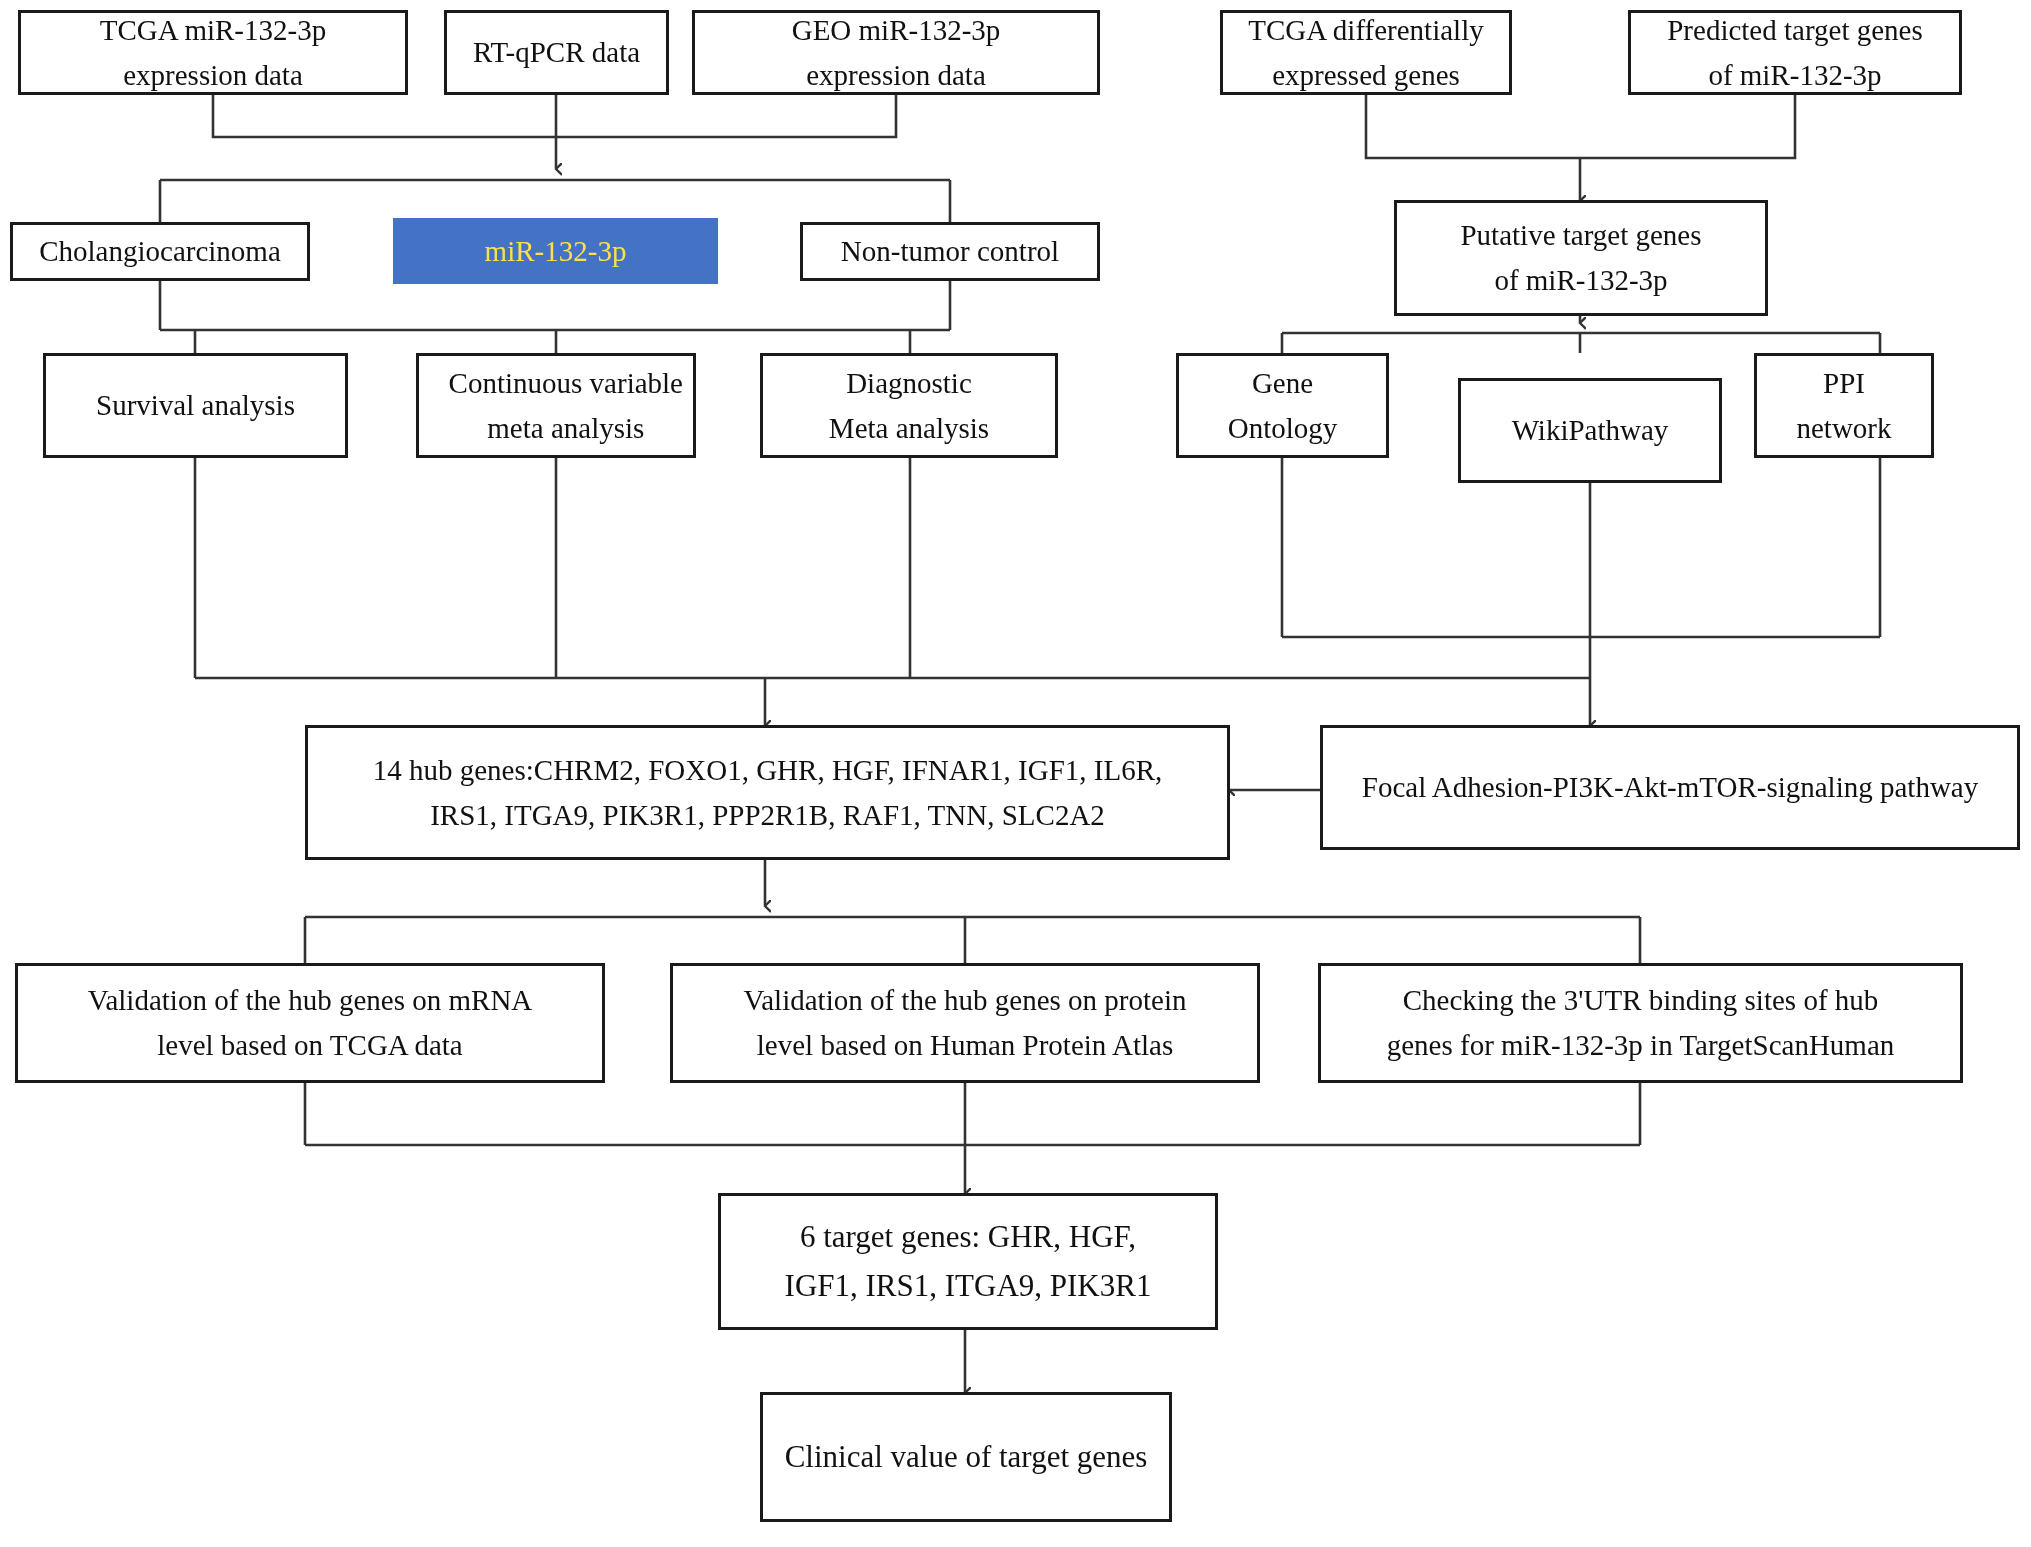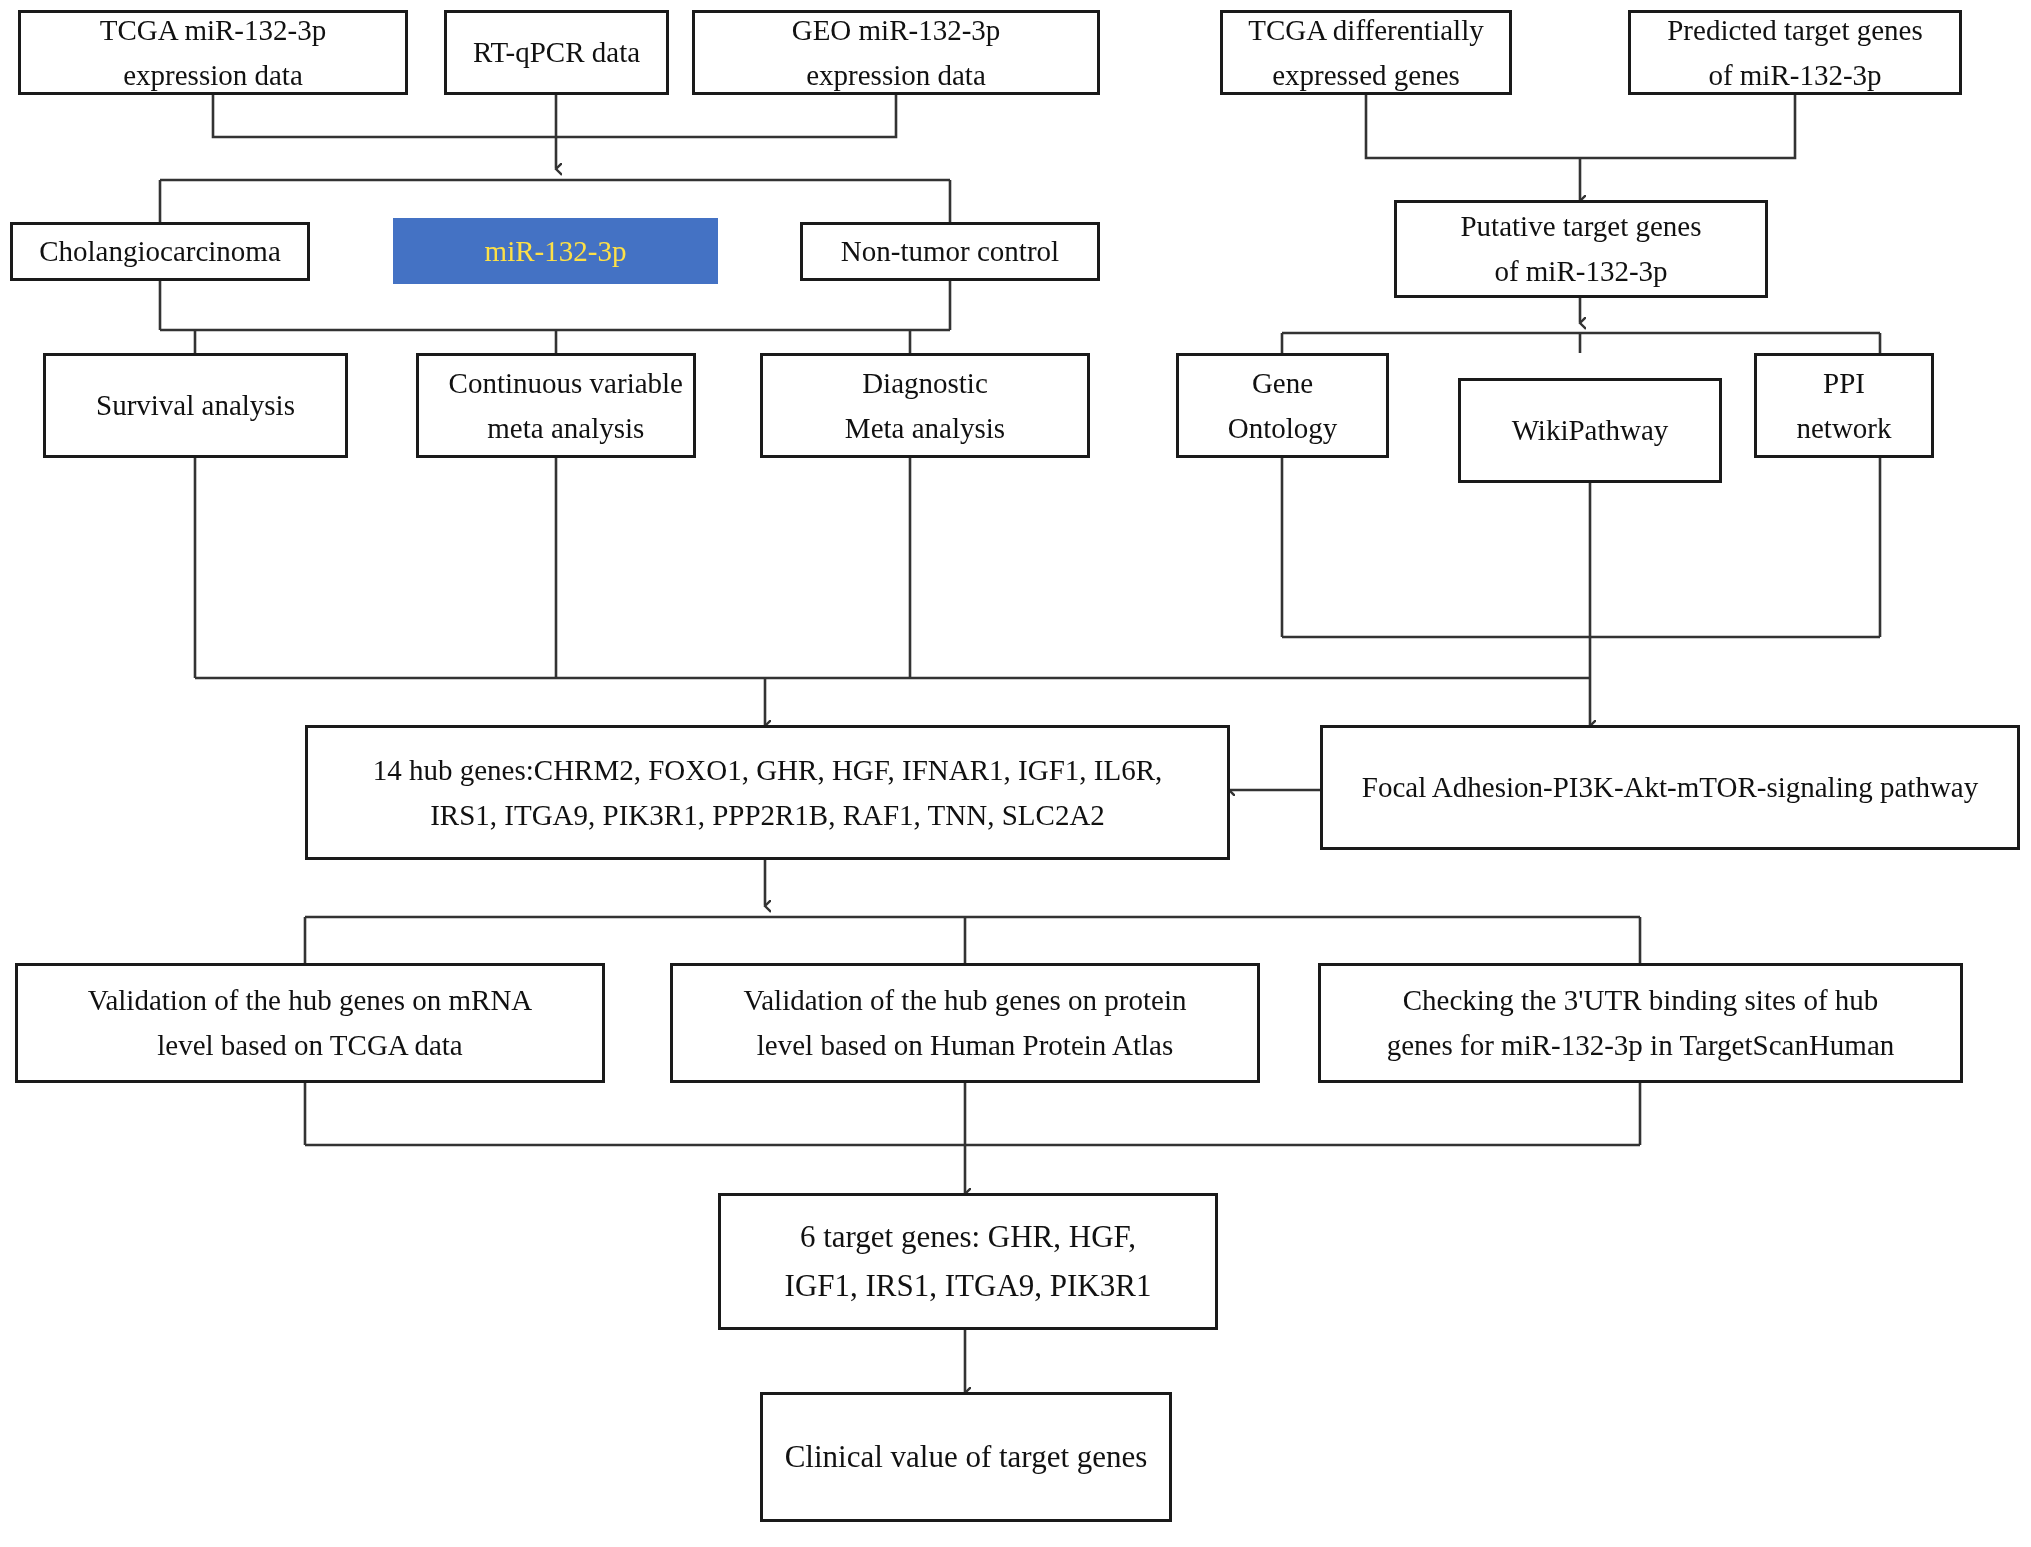--- a/index.html
+++ b/index.html
@@ -145,35 +145,35 @@
   </div>
 
   <div class="node accent" style="left:393px; top:218px; width:325px; height:66px; font-size:29px; background:#4472C4;">
     <span class="txt">miR-132-3p</span>
   </div>
 
   <div class="node" style="left:800px; top:222px; width:300px; height:59px; font-size:29px;">
     <span class="txt">Non-tumor control</span>
   </div>
 
-  <div class="node" style="left:1394px; top:200px; width:374px; height:98px; font-size:29px;">
+  <div class="node" style="left:1394px; top:200px; width:374px; height:116px; font-size:29px;">
     <span class="txt">Putative target genes
 of miR-132-3p</span>
   </div>
 
   <div class="node" style="left:43px; top:353px; width:305px; height:105px; font-size:29px;">
     <span class="txt">Survival analysis</span>
   </div>
 
   <div class="node" style="left:416px; top:353px; width:280px; height:105px; font-size:29px;justify-content:flex-end;">
     <span class="txt">Continuous variable
 meta analysis</span>
   </div>
 
-  <div class="node" style="left:760px; top:353px; width:330px; height:105px; font-size:29px;">
+  <div class="node" style="left:760px; top:353px; width:298px; height:105px; font-size:29px;">
     <span class="txt">Diagnostic
 Meta analysis</span>
   </div>
 
   <div class="node" style="left:1176px; top:353px; width:213px; height:105px; font-size:29px;">
     <span class="txt">Gene
 Ontology</span>
   </div>
 
   <div class="node" style="left:1458px; top:353px; width:264px; height:105px; font-size:29px;margin-top:25px;">

